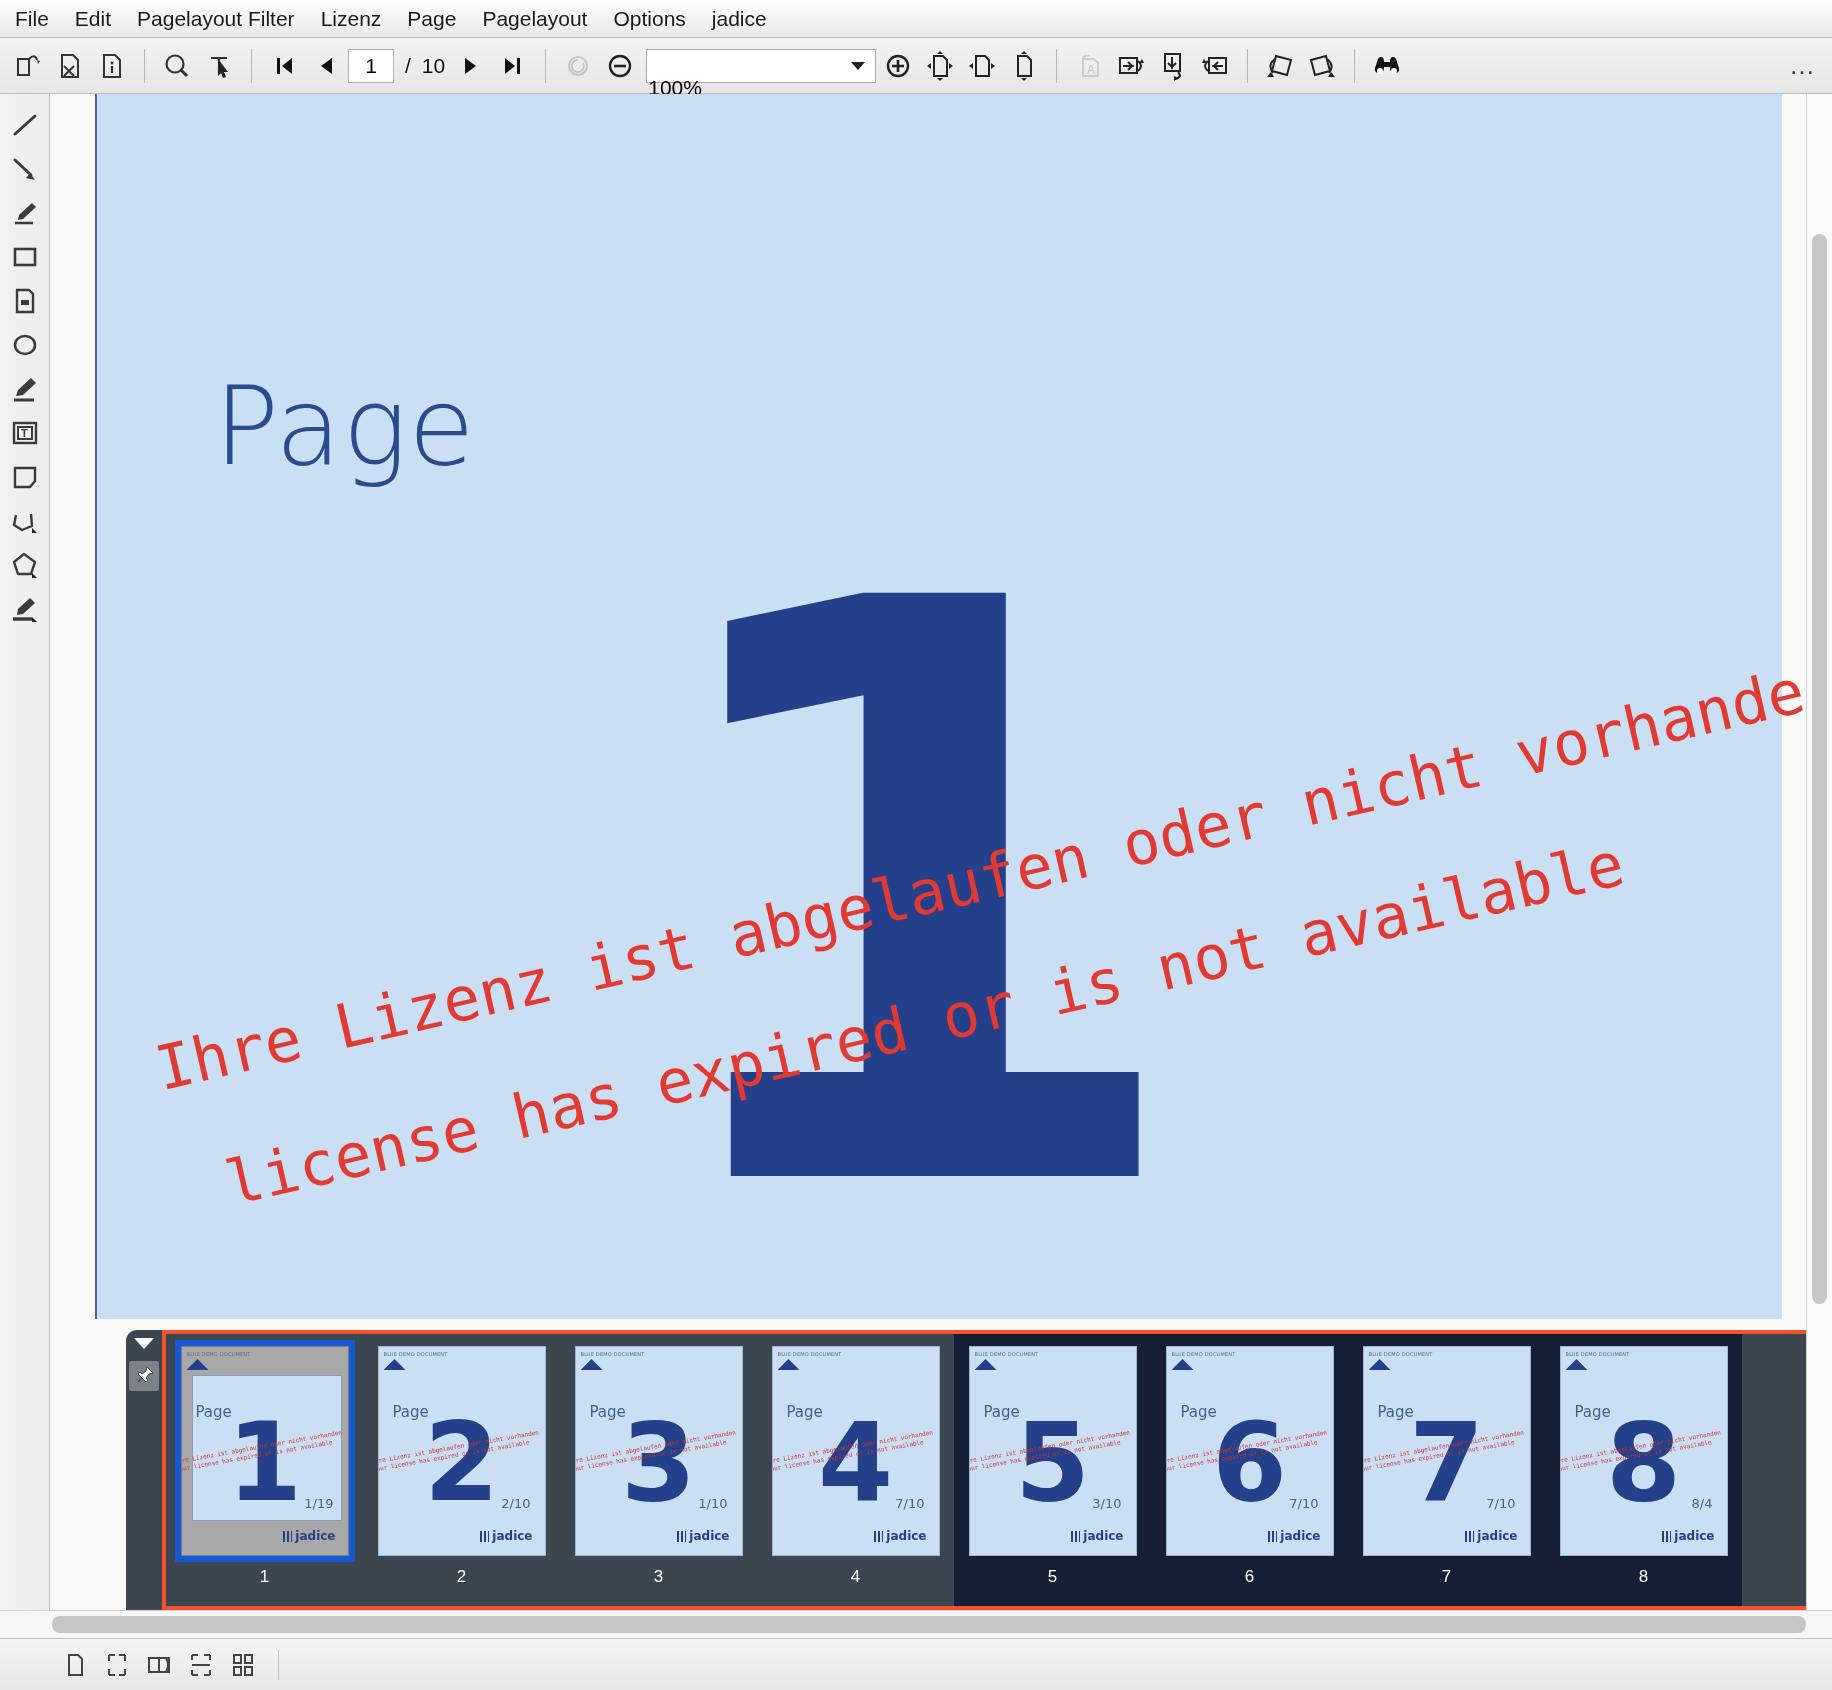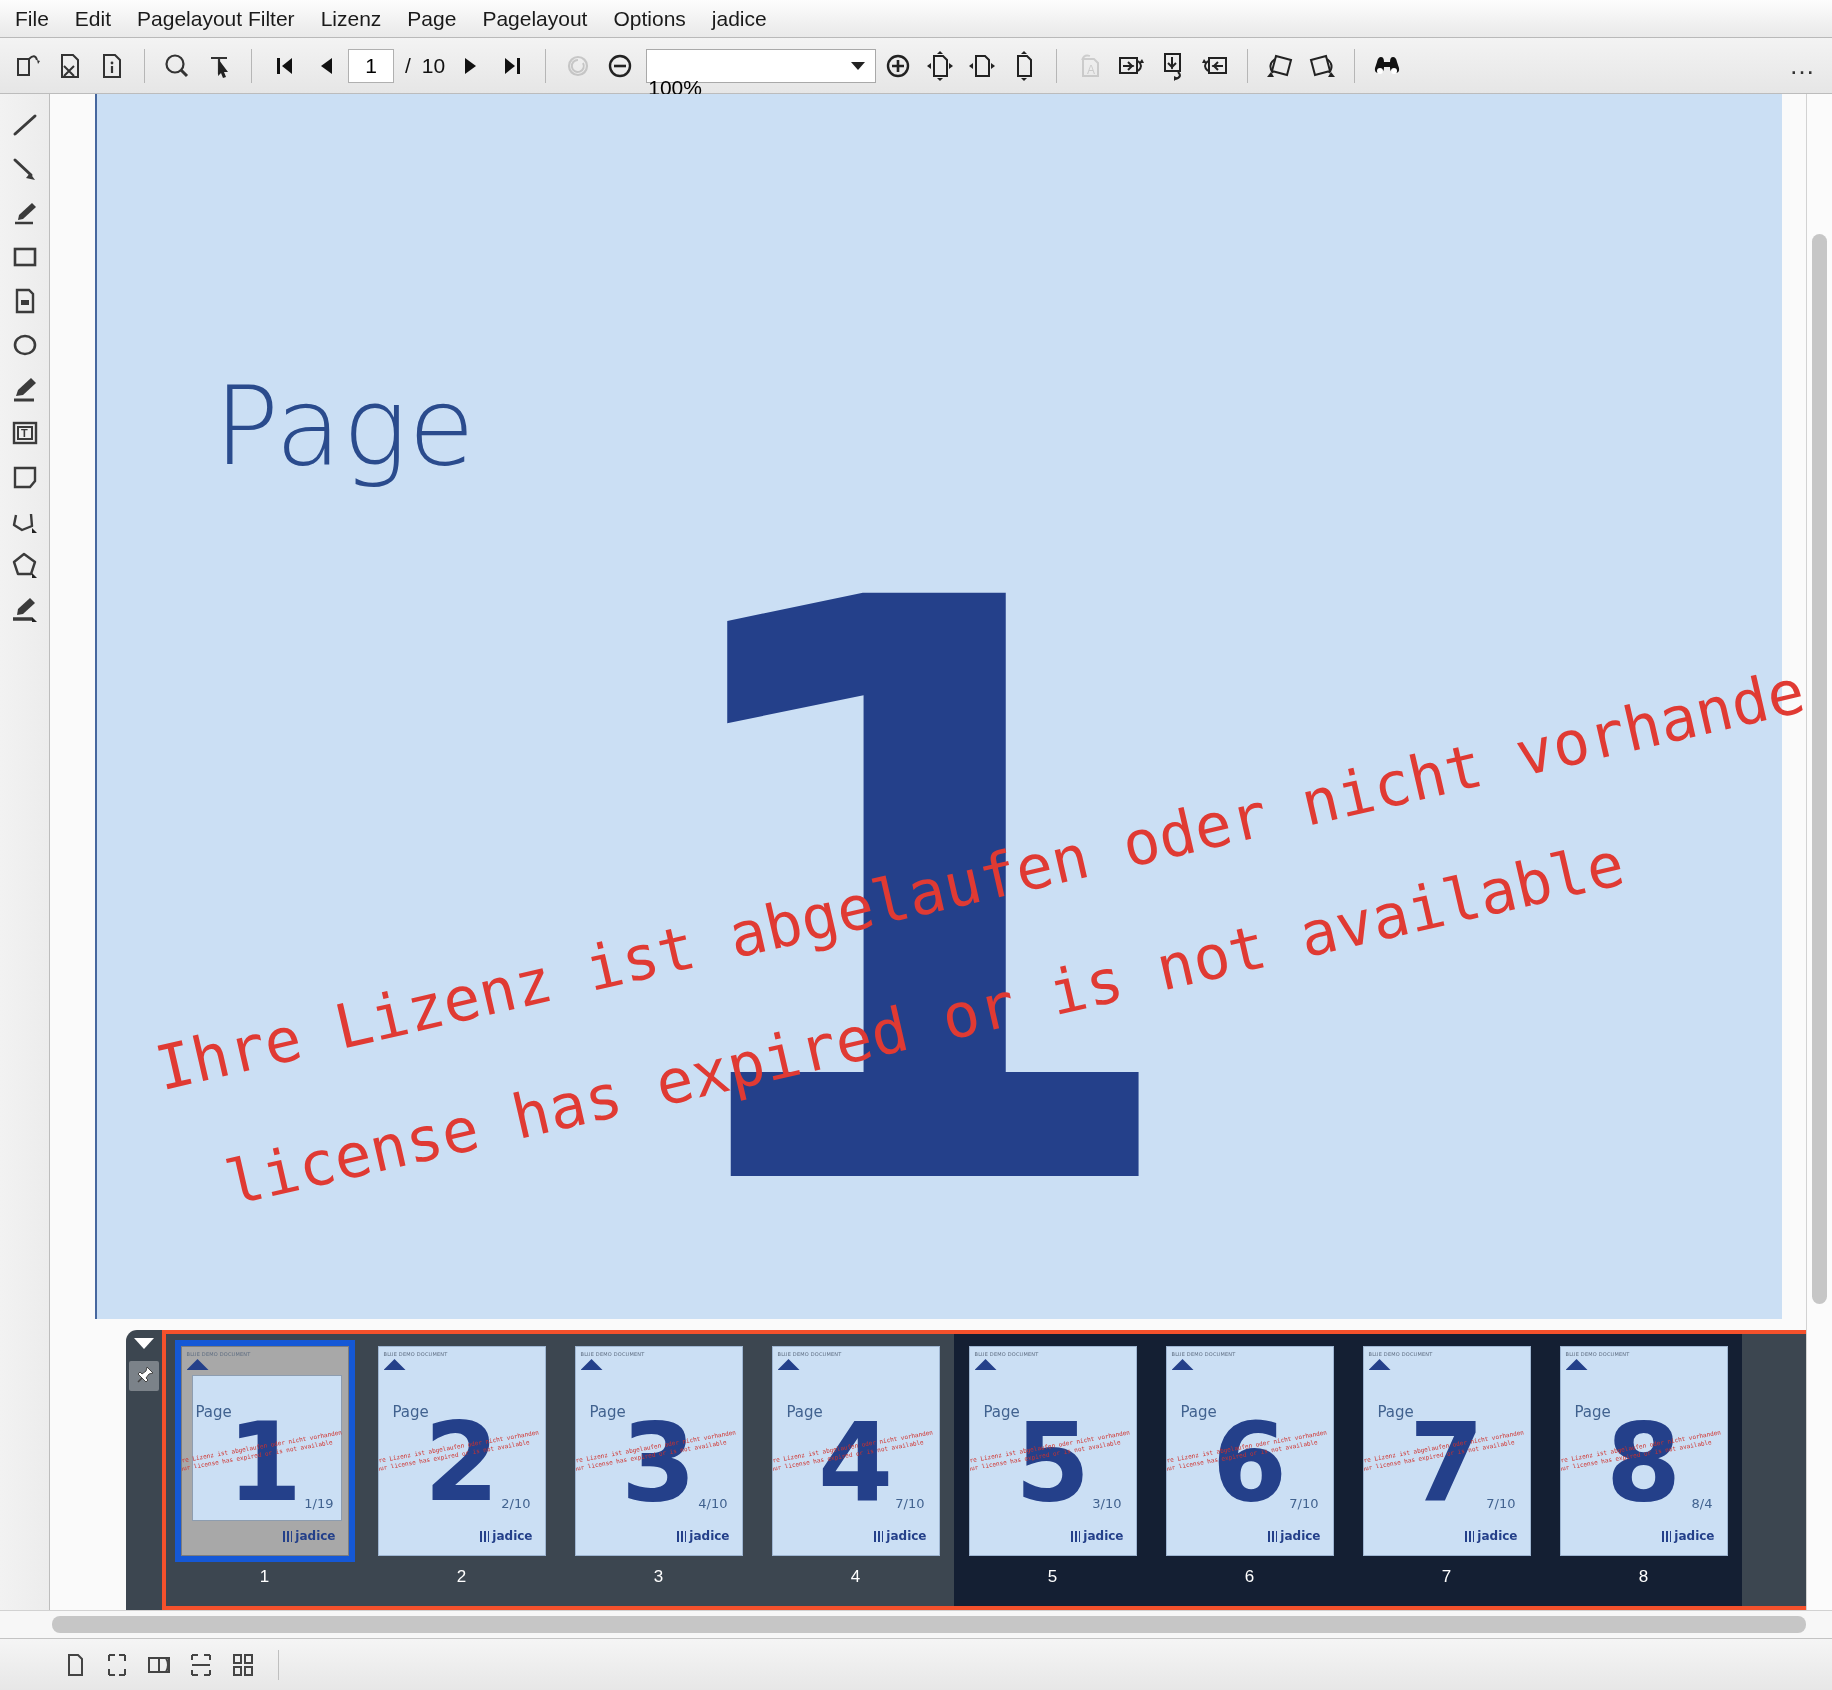--- a/index.html
+++ b/index.html
@@ -586,21 +586,21 @@
             <div class="tc-label">2</div>
           </div>
 
           <div class="thumb-cell">
             <div class="tc-frame">
               <div class="tc-inner">
                 <div class="tc-hdr">BLUE DEMO DOCUMENT</div>
                 <div class="tc-tab"></div>
                 <div class="tc-page">Page</div>
                 <div class="tc-num">3</div>
-                <div class="tc-frac">4/10</div>
+                <div class="tc-frac">1/10</div>
                 <div class="tc-logo">
                     <span class="bars"></span>
                     <span>jadice</span>
                   </div>
                 <div class="tc-wm">
                   <div>Ihre Lizenz ist abgelaufen oder nicht vorhanden</div>
                   <div>Your license has expired or is not available</div>
                 </div>
               </div>
             </div>

